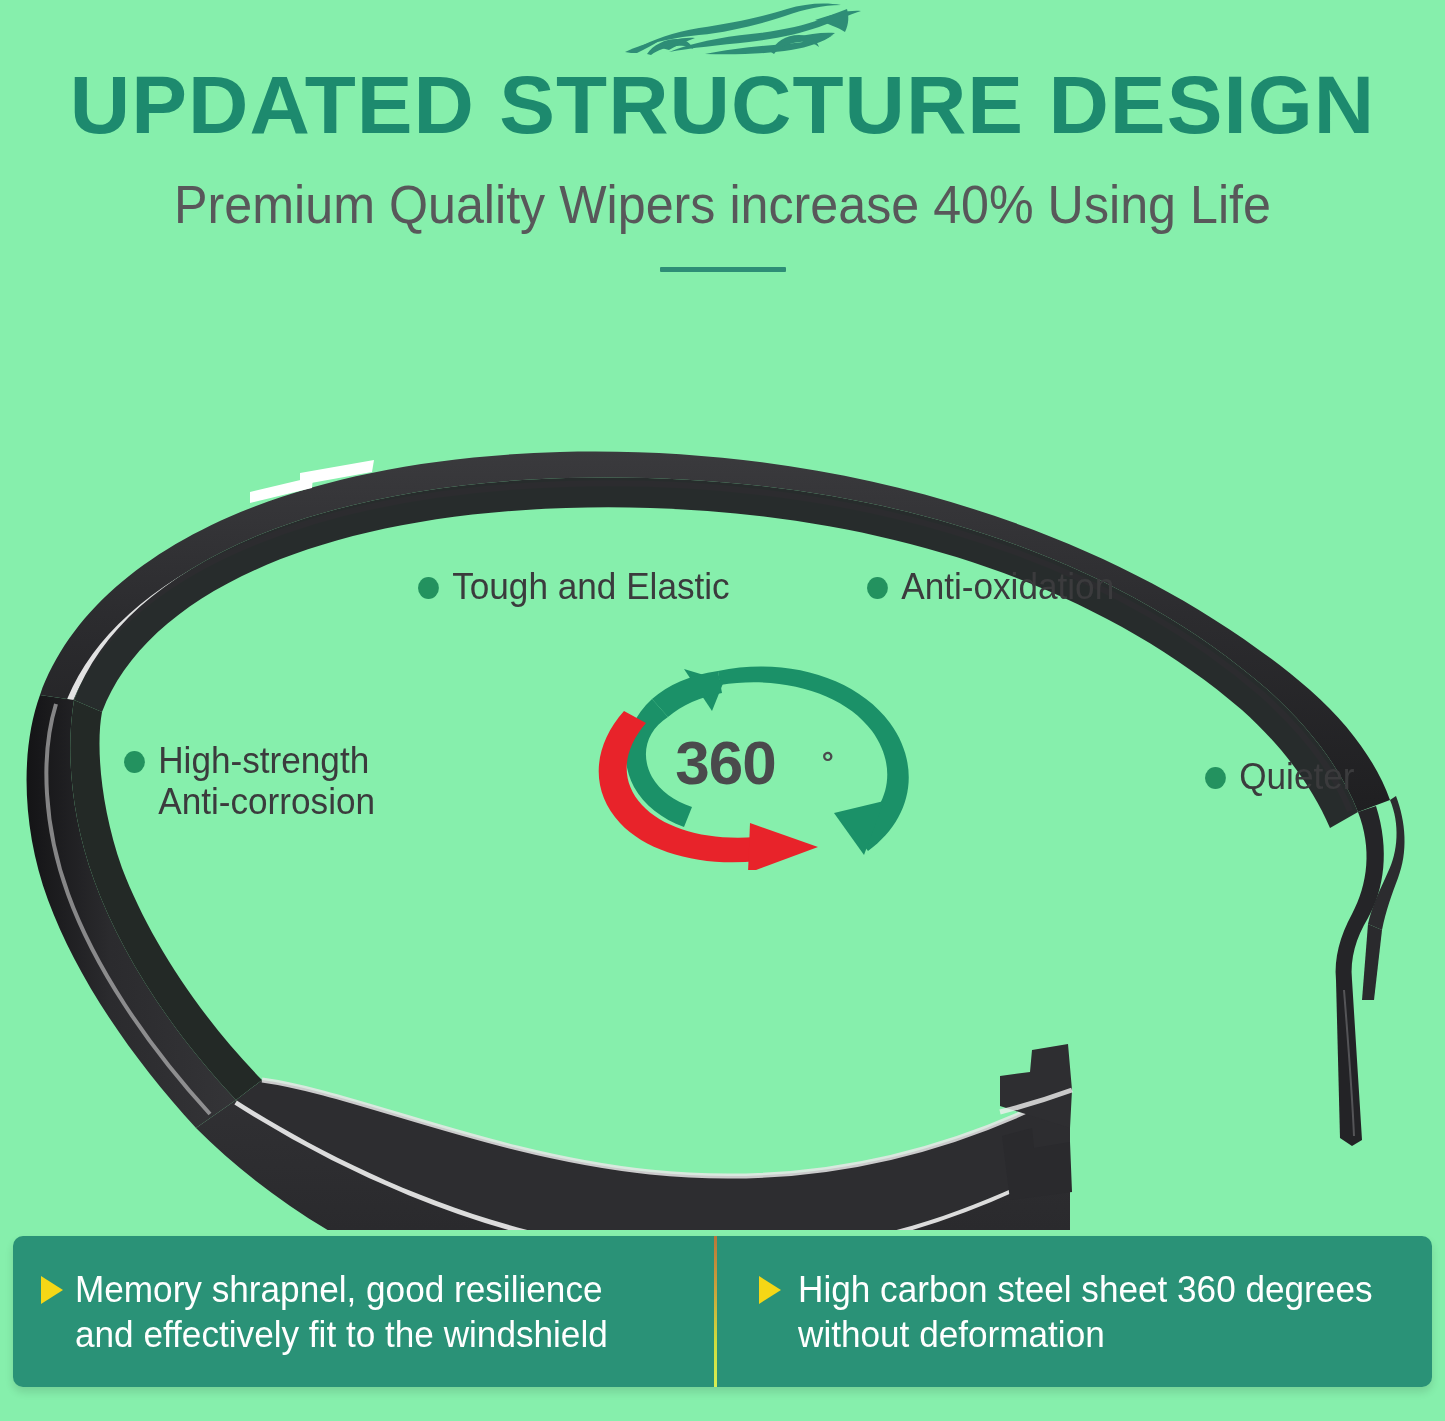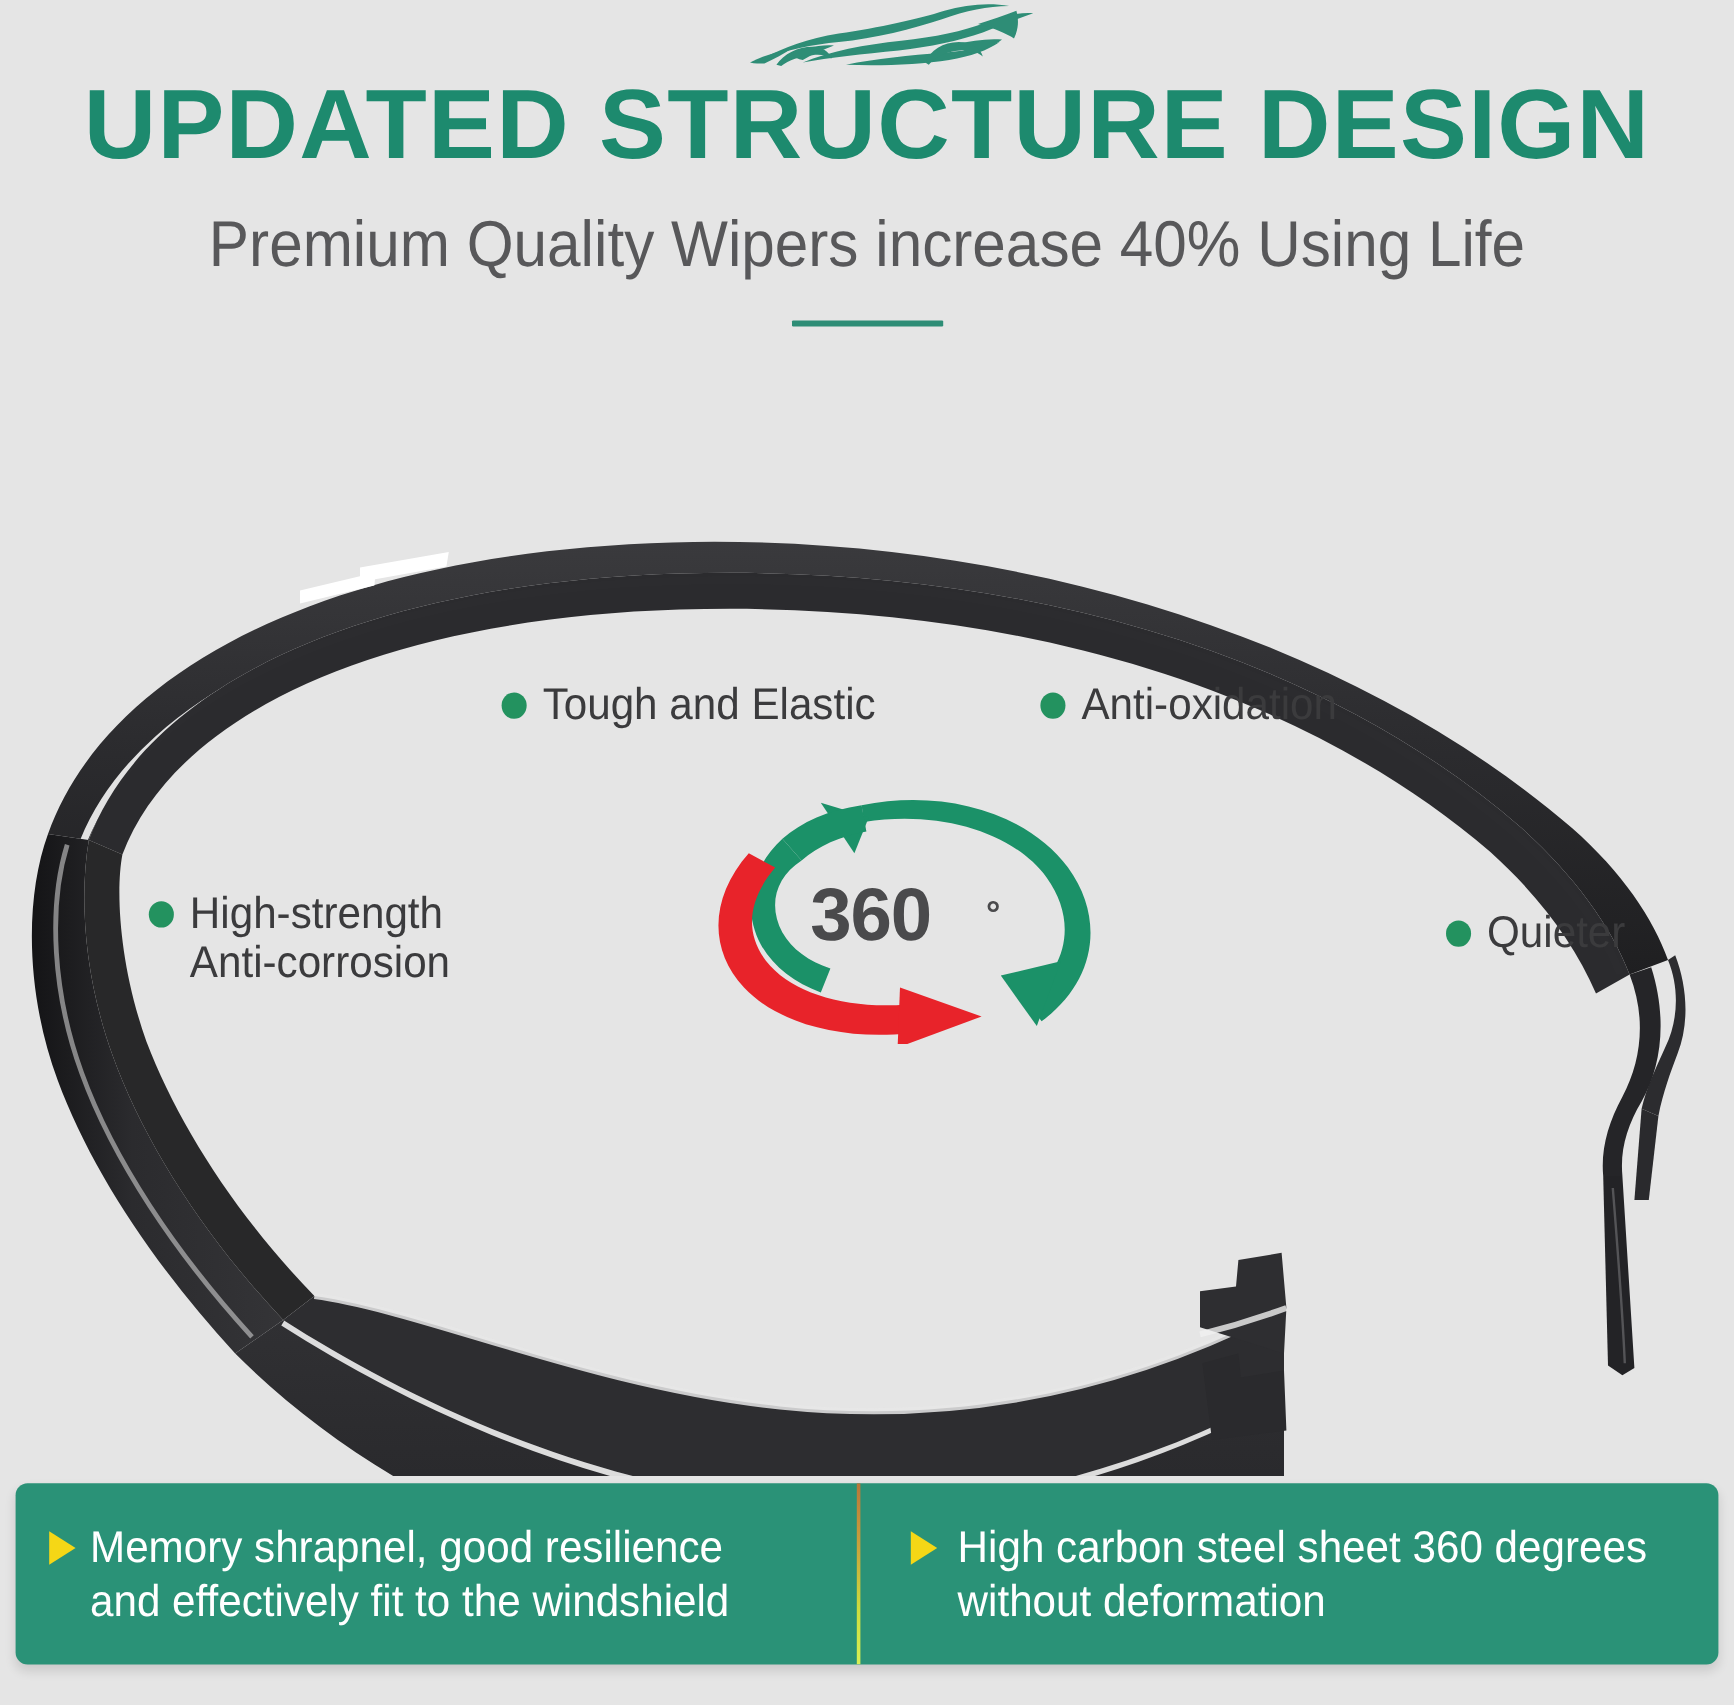--- a/index.html
+++ b/index.html
@@ -4,21 +4,21 @@
 <style>
   html, body {
     margin: 0;
     padding: 0;
     background: #ffffff;
   }
   #page {
     position: relative;
     width: 1445px;
     height: 1421px;
-    background: #e5e5e5;
+    background: #86efac;
     overflow: hidden;
     font-family: "Liberation Sans", sans-serif;
   }
 
   
   #car-logo {
     position: absolute;
     left: 0; right: 0;
     top: 2px;
     height: 56px;

